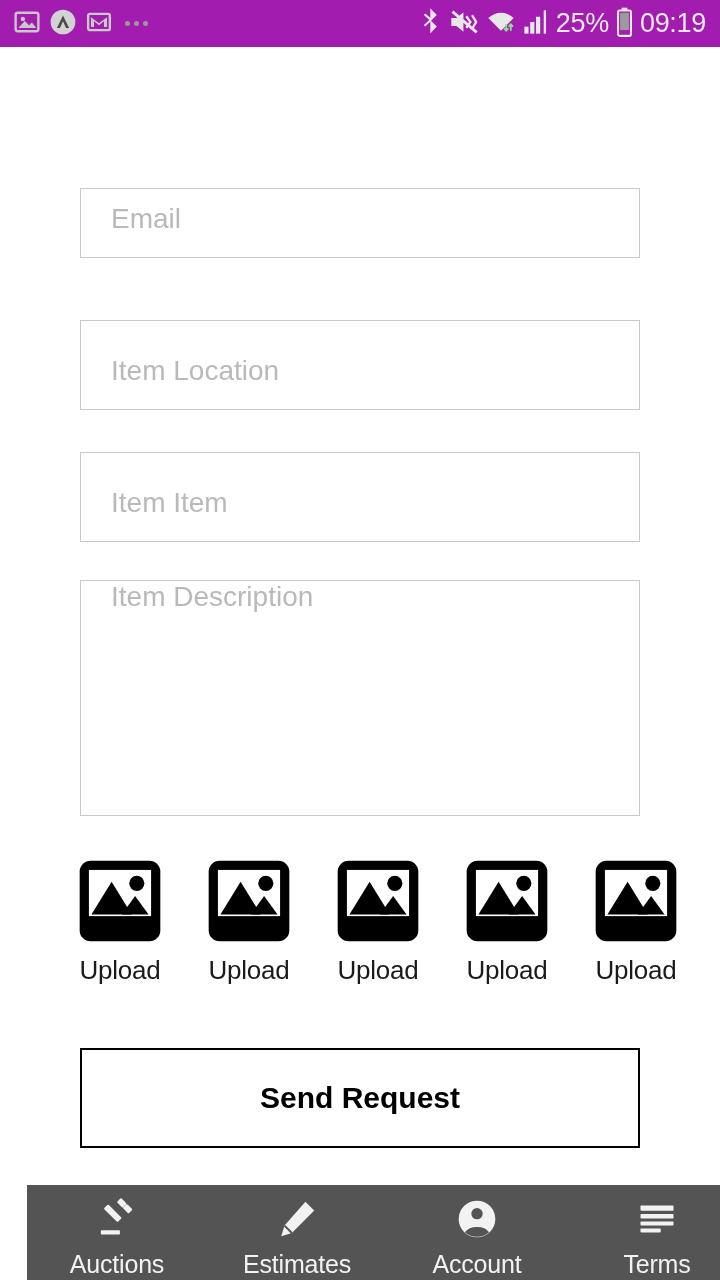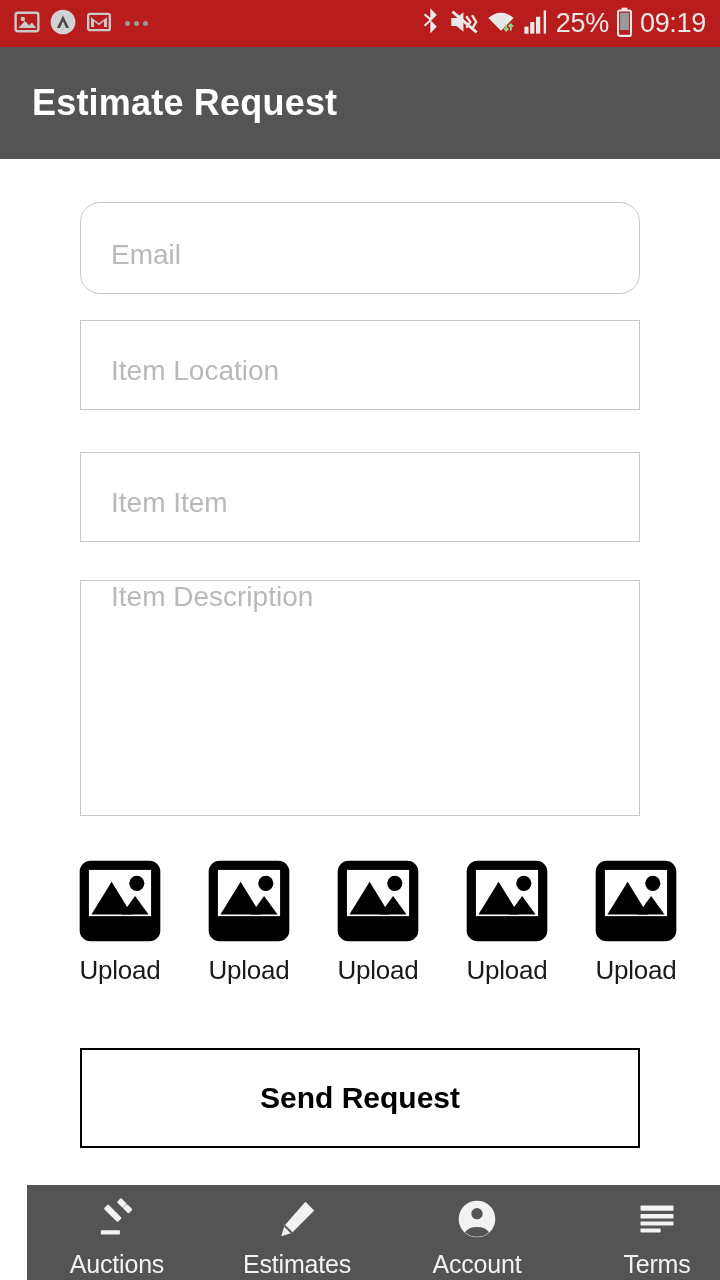--- a/index.html
+++ b/index.html
@@ -7,21 +7,21 @@
     width:720px; height:1280px;
     background:#ffffff;
     font-family:"Liberation Sans", sans-serif;
     overflow:hidden;
   }
   #app { position:relative; width:720px; height:1280px; }
 
   
   .statusbar{
     position:absolute; left:0; top:0; width:720px; height:47px;
-    background:#b91c1c; display:flex; align-items:center;
+    background:#a21caf; display:flex; align-items:center;
     padding:0 14px 0 14px;
   }
   .sb-left{ display:flex; align-items:center; gap:9px; }
   .sb-right{ margin-left:auto; display:flex; align-items:center; gap:7px; }
   .sb-ico{ display:block; }
   .sb-text{
     color:#e8e8e8; font-size:27px; letter-spacing:-0.3px;
     font-family:"Liberation Sans", sans-serif;
   }
   .sb-dots{ display:flex; align-items:center; gap:4px; margin-left:4px;}
@@ -53,21 +53,21 @@
     border:1px solid #c9c9c9; background:#ffffff;
     display:flex; align-items:flex-end;
   }
   .field.tall{ align-items:flex-start; }
   .field-ph{
     color:#b9b9b9; font-size:28px; padding:0 0 22px 30px;
     white-space:nowrap; pointer-events:none;
   }
   .field.tall .field-ph{ padding:0 0 0 30px; }
 
-  #f-email{ top:43px;  height:92px;border-radius:20px; }
+  #f-email{ top:29px;  height:70px; }
   #f-loc  { top:161px; height:90px;text-align:right; }
   #f-name { top:293px; height:90px; }
   #f-desc { top:421px; height:236px; }
 
   
   .uploads{
     position:absolute; left:78px; top:700px; width:568px;
     display:flex; justify-content:flex-start; gap:45px;
   }
   .upload-item{ width:84px; display:flex; flex-direction:column; align-items:center; }
@@ -167,23 +167,20 @@
         <svg width="17" height="30" viewBox="0 0 14 26">
           <rect x="4.5" y="0.6" width="5" height="2.4" fill="#e8e8e8"></rect>
           <rect x="1.4" y="3" width="11.2" height="22" rx="1.4" fill="none" stroke="#e8e8e8" stroke-width="1.8"></rect>
           <rect x="3.2" y="5" width="7.6" height="15" fill="#9b9b9b"></rect>
         </svg>
       </span>
       <span class="sb-text">09:19</span>
     </div>
   </div>
 
-  <div class="appbar">
-    <div class="appbar-title">Estimate Request</div>
-  </div>
   <div class="appbar-shadow"></div>
 
   <div class="content">
 
     <div class="field" id="f-email">
       <span class="field-ph">Email</span>
     </div>
 
     <div class="field" id="f-loc">
       <span class="field-ph">Item Location</span>

